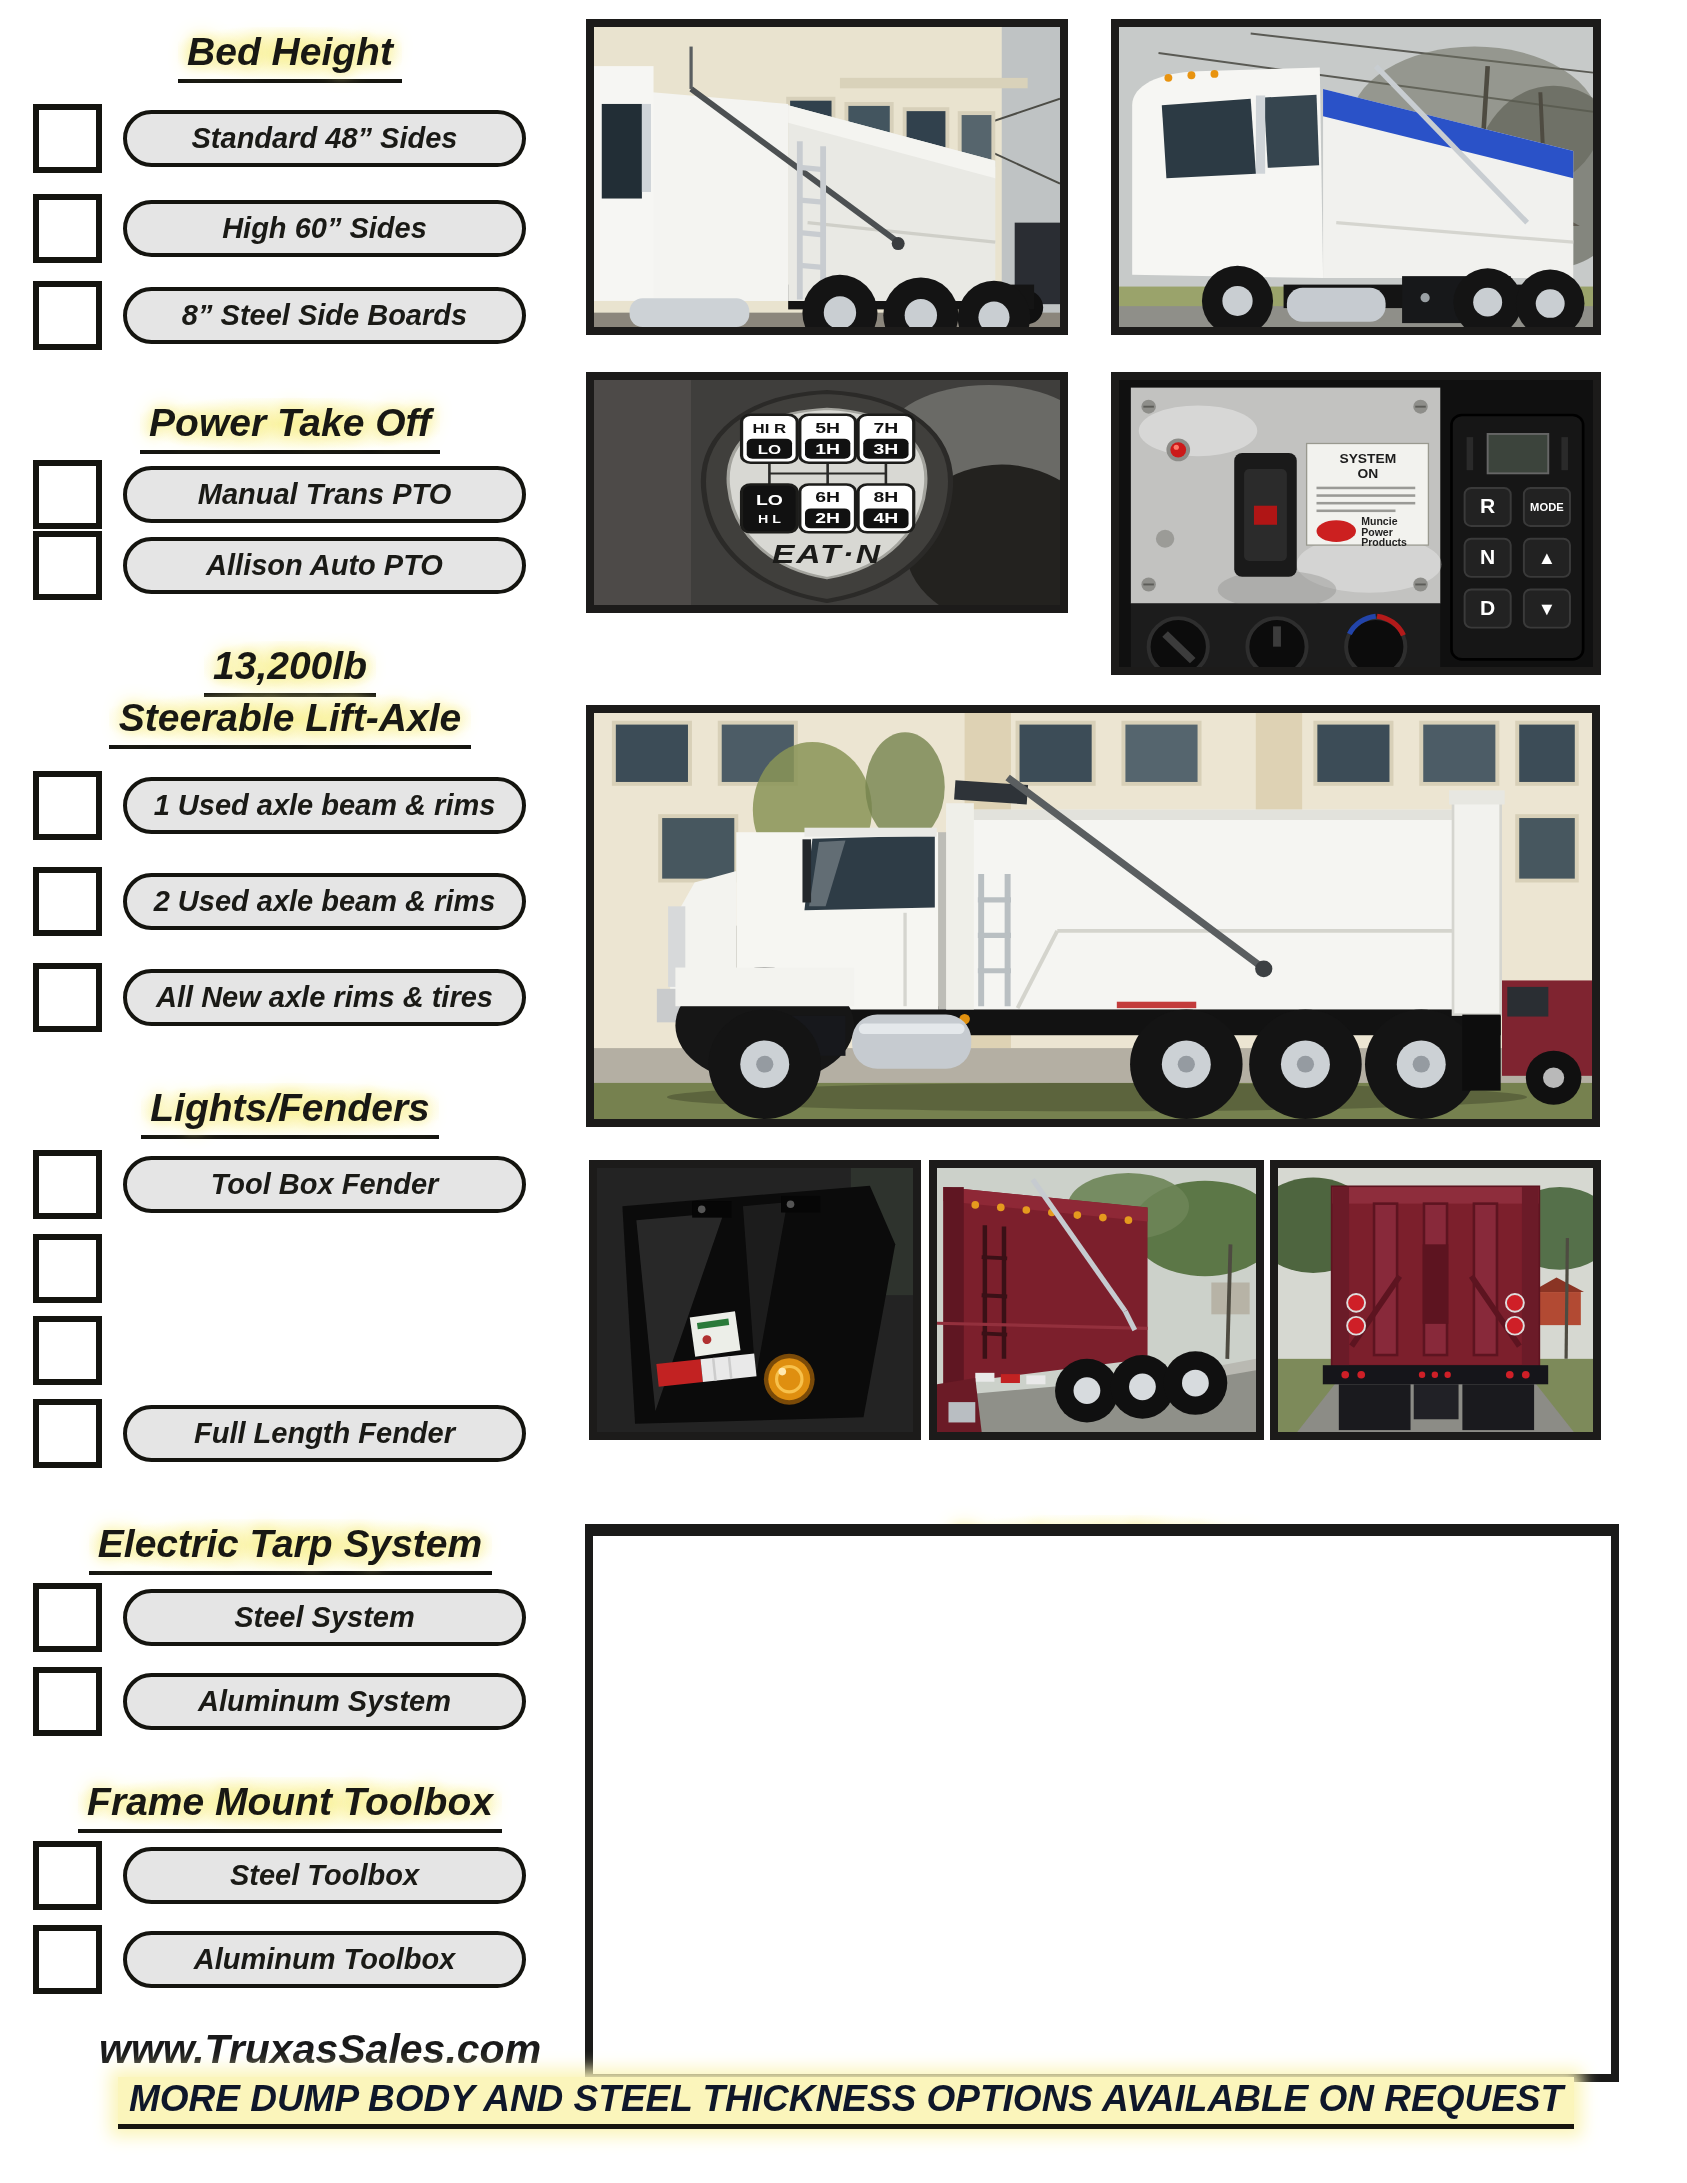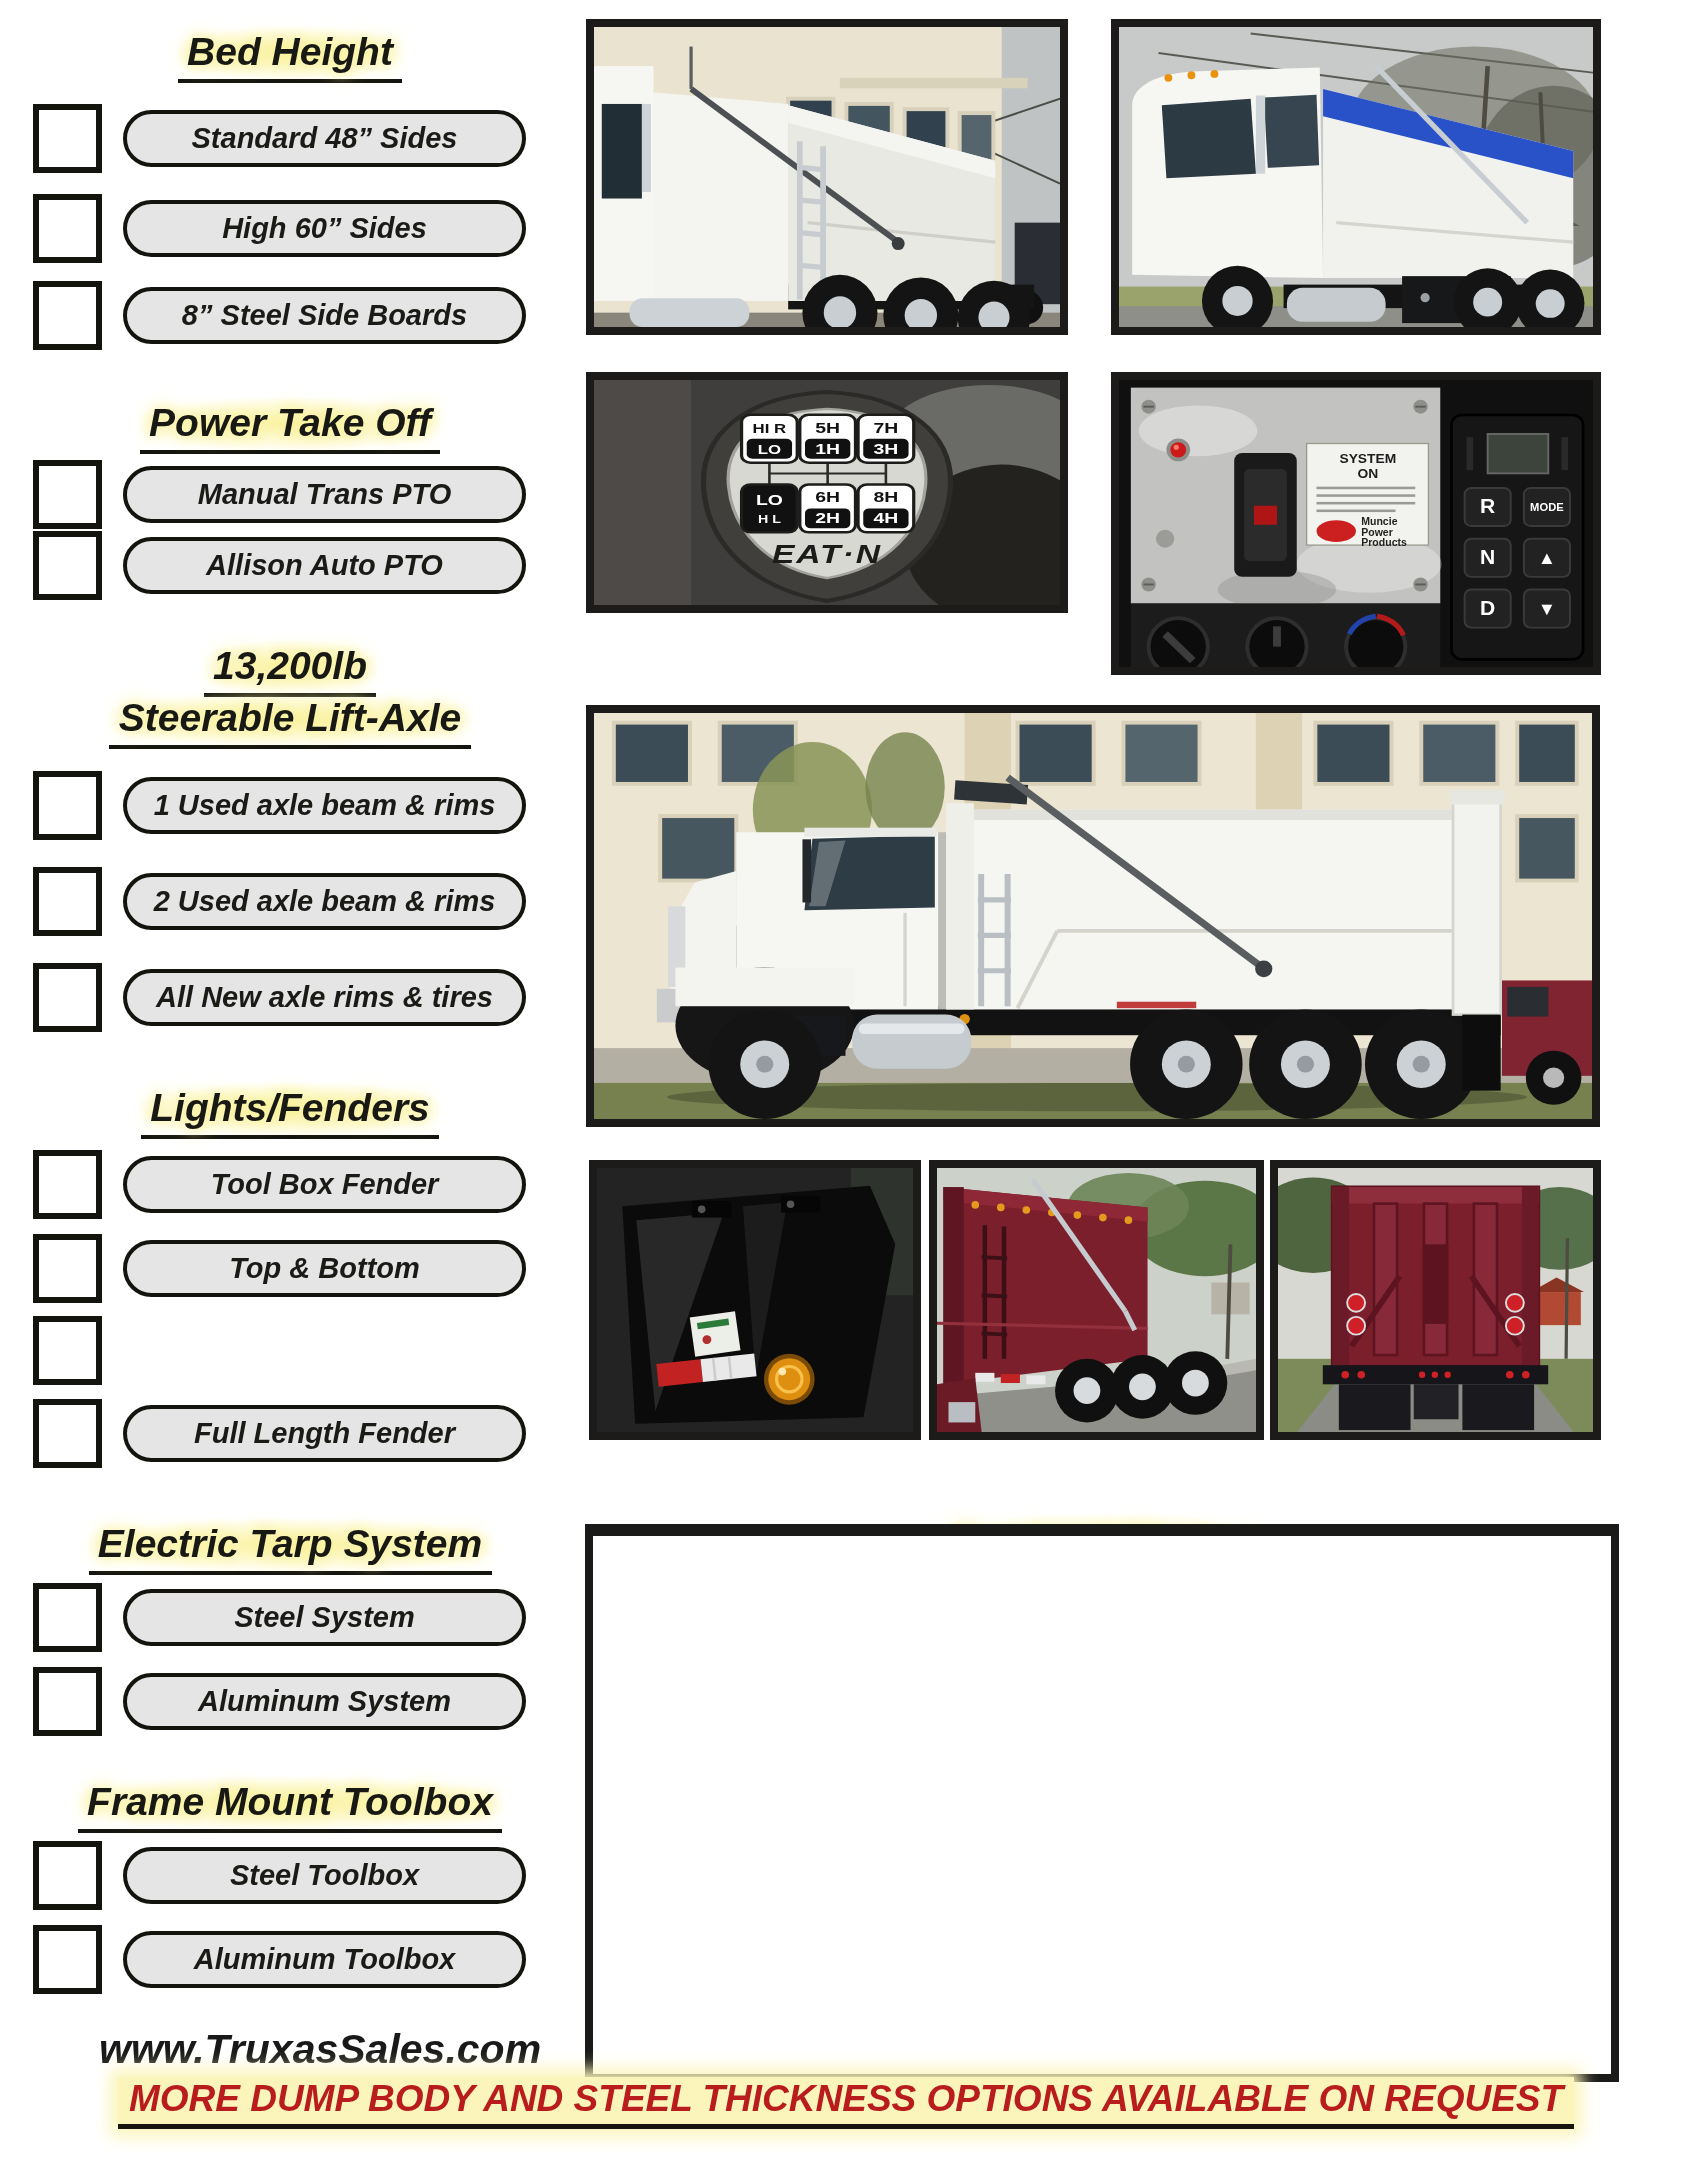--- a/index.html
+++ b/index.html
@@ -28,21 +28,21 @@
   .notes-title{position:absolute;left:585px;top:1515px;width:1034px;text-align:center;
                font-weight:bold;font-style:italic;font-size:48px;color:#181814;}
   .notes-title .hl{border-bottom:5.3px solid #14140f;}
   .notes-box{position:absolute;left:585px;top:1524px;width:1034px;height:558px;
              border:8px solid #1a1a19;border-top-width:12px;background:#ffffff;box-sizing:border-box;}
 
   
   .site{position:absolute;left:99px;top:2026px;font-size:41px;font-weight:bold;
         font-style:italic;color:#19191a;}
   .banner{position:absolute;left:47px;top:2077px;width:1598px;text-align:center;
-          font-size:37px;font-weight:bold;font-style:italic;color:#b91c1c;}
+          font-size:37px;font-weight:bold;font-style:italic;color:#0f172a;}
   .banner-hl{display:inline-block;background:#fbf5bb;box-shadow:0 0 16px 8px #fbf5bb;
              border-bottom:5.3px solid #17150f;padding:1.3px 10.7px 4px;white-space:nowrap;}
 </style>
 </head>
 <body>
 
 <div class="page">
 
   <div class="heading" style="top:27px">
     <span class="hl">Bed Height</span>
@@ -115,23 +115,20 @@
   </div>
 
   <div class="row" style="top:1150px">
     <span class="checkbox"></span>
     <span class="pill">
       <span class="pill-label">Tool Box Fender</span>
     </span>
   </div>
   <div class="row" style="top:1234px">
     <span class="checkbox"></span>
-    <span class="pill">
-      <span class="pill-label">Top &amp; Bottom</span>
-    </span>
   </div>
   <div class="row" style="top:1316px">
     <span class="checkbox"></span>
   </div>
   <div class="row" style="top:1399px">
     <span class="checkbox"></span>
     <span class="pill">
       <span class="pill-label">Full Length Fender</span>
     </span>
   </div>

